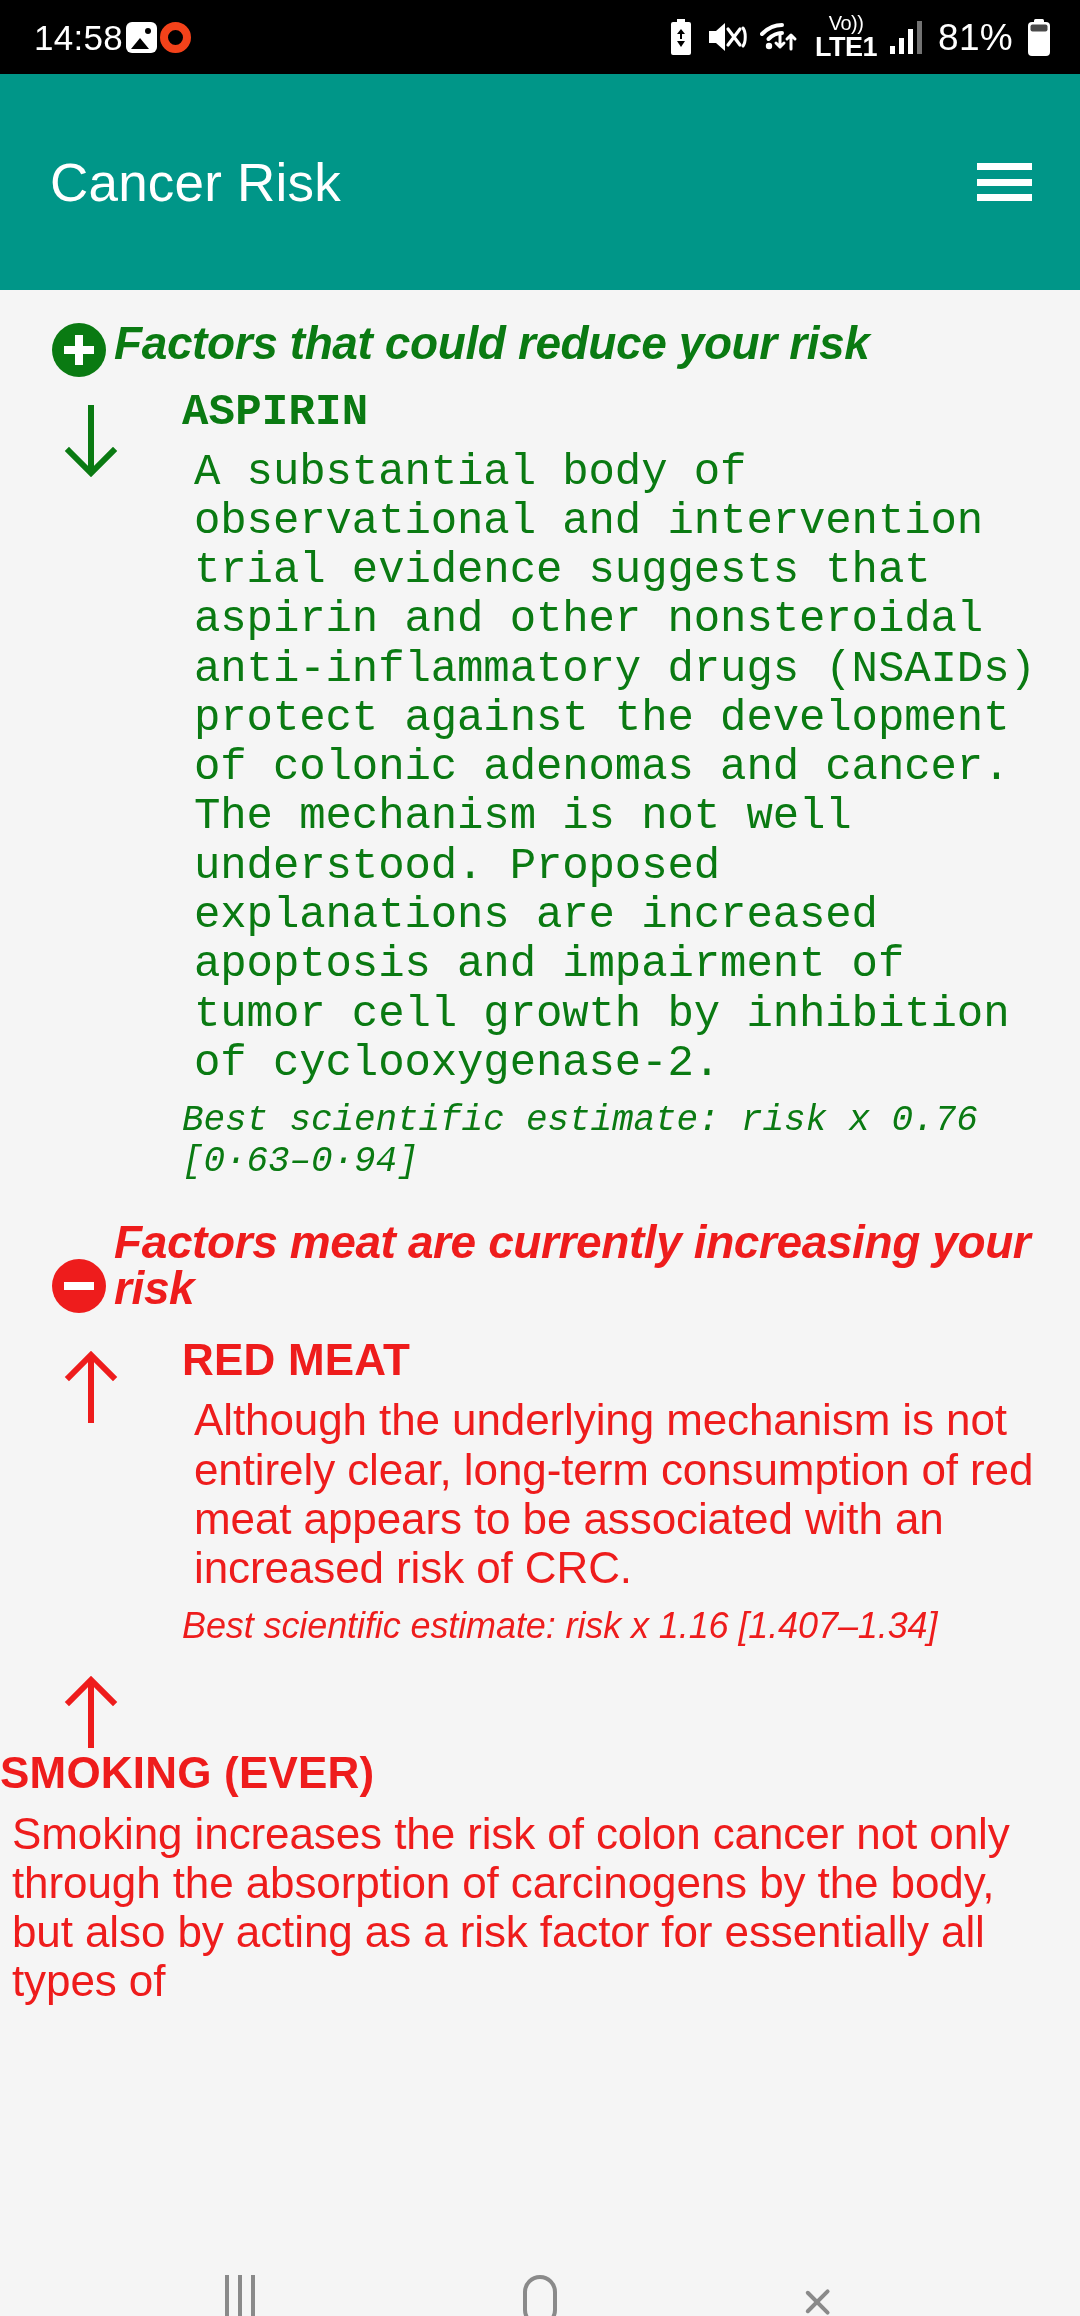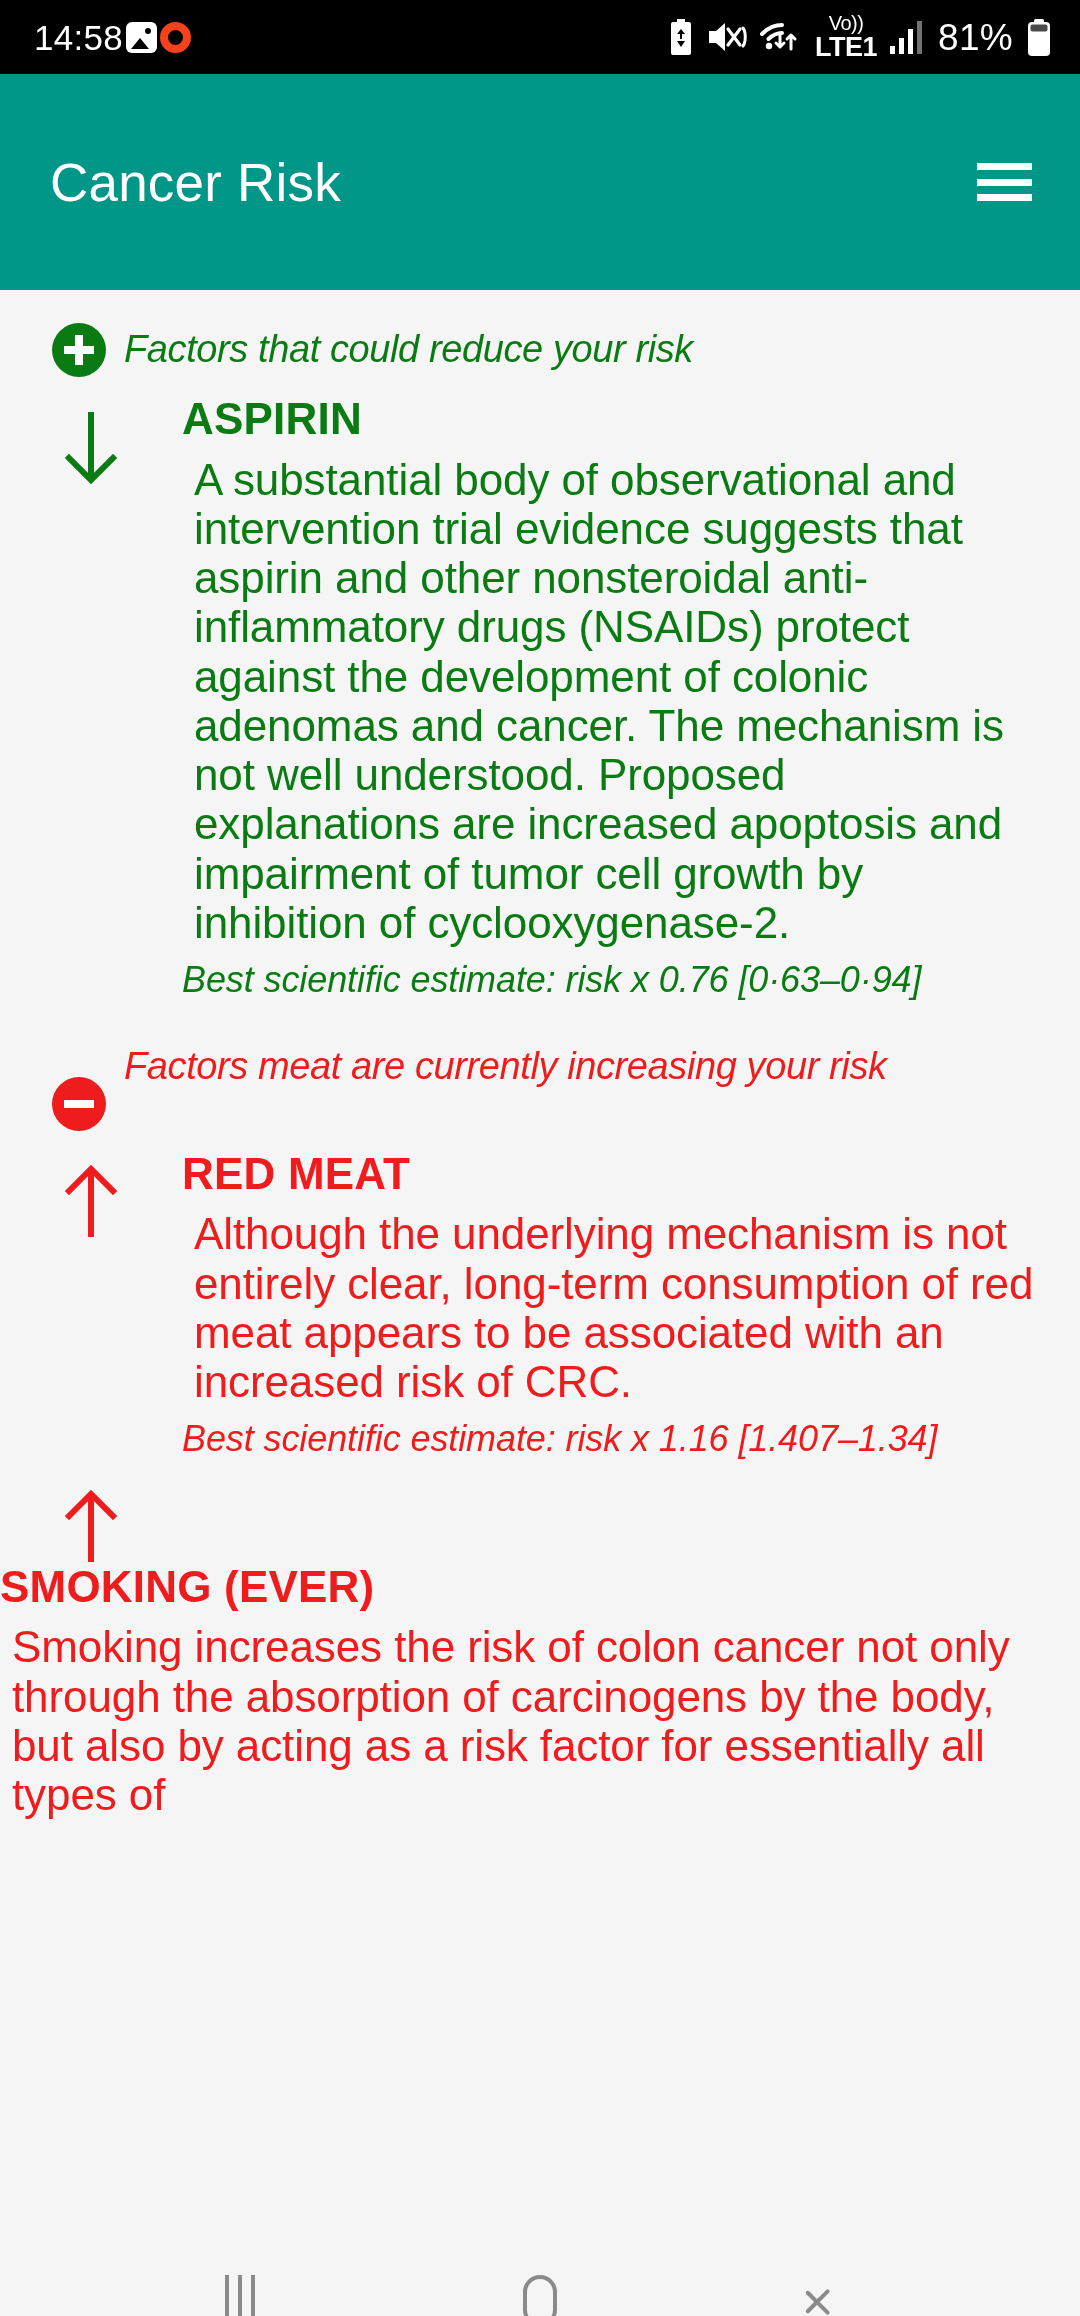--- a/index.html
+++ b/index.html
@@ -163,26 +163,26 @@
     content: "";
     position: absolute;
     left: 50%;
     top: 50%;
     transform: translate(-50%, -50%);
     width: 8px;
     height: 30px;
     background: #ffffff;
   }
   .section-title {
-    font-size: 38px;
-    font-weight: normal;
+    font-size: 46px;
+    font-weight: bold;
     font-style: italic;
     line-height: 1.0;
     letter-spacing: -0.4px;
-    margin: 16px;
+    margin: 6px;
     padding-left: 2px;
   }
   .section-title.green { color: #0a7a12; }
   .section-title.red { color: #ee1c1c; }
 
   
   .factor {
     display: flex;
     align-items: flex-start;
     padding: 12px 26px 0 0;
@@ -212,21 +212,21 @@
     margin: 12px;
     letter-spacing: -0.1px;
   }
   .factor-estimate {
     font-size: 36px;
     font-style: italic;
     line-height: 1.15;
     margin: 2px 0 0 0;
     letter-spacing: -0.1px;
   }
-  .green-text { color: #0a7a12; }
+  .green-text { color: #0a7a12; font-family: Liberation Mono, monospace; }
   .red-text { color: #ee1c1c; }
 
   
   .nav-bar {
     height: 126px;
     background: #f5f5f5;
     display: flex;
     align-items: center;
     justify-content: space-around;
     padding: 0 90px;

